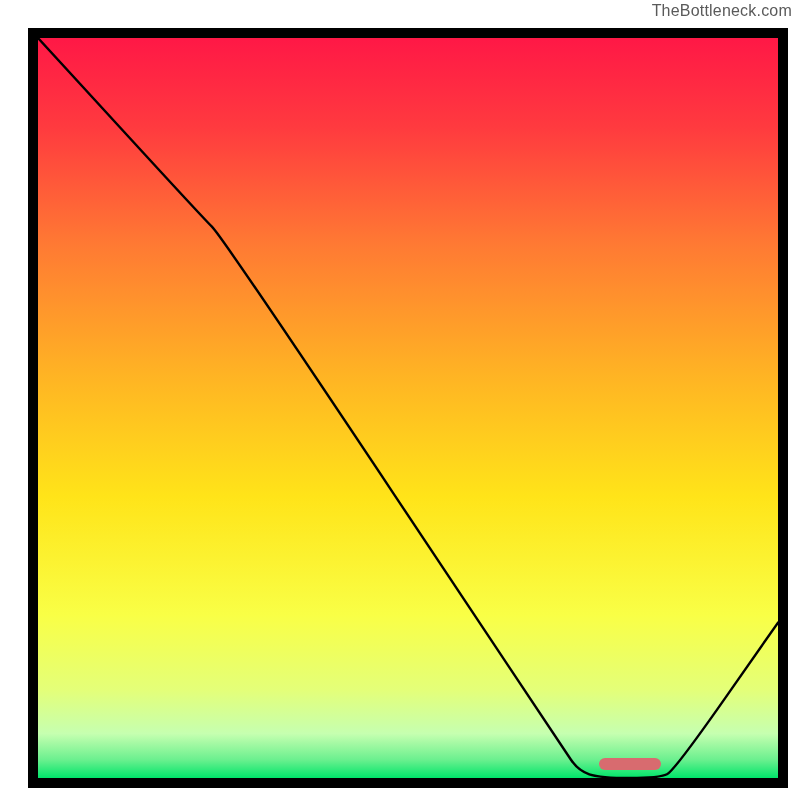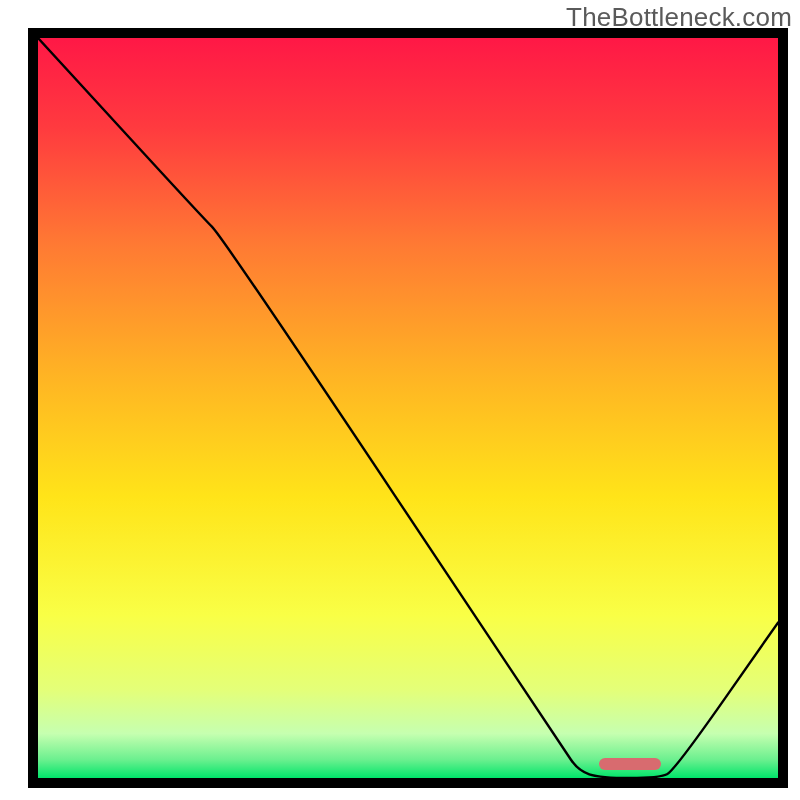--- a/index.html
+++ b/index.html
@@ -14,21 +14,21 @@
   .canvas {
     position: relative;
     width: 800px;
     height: 800px;
   }
   .watermark {
     position: absolute;
     top: 2px;
     right: 8px;
     color: #5a5a5a;
-    font-size: 26px;
+    font-size: 16px;
     font-weight: 400;
     letter-spacing: 0.2px;
   }
   .plot-outer {
     position: absolute;
     left: 28px;
     top: 28px;
     width: 760px;
     height: 760px;
     background: #000000;

